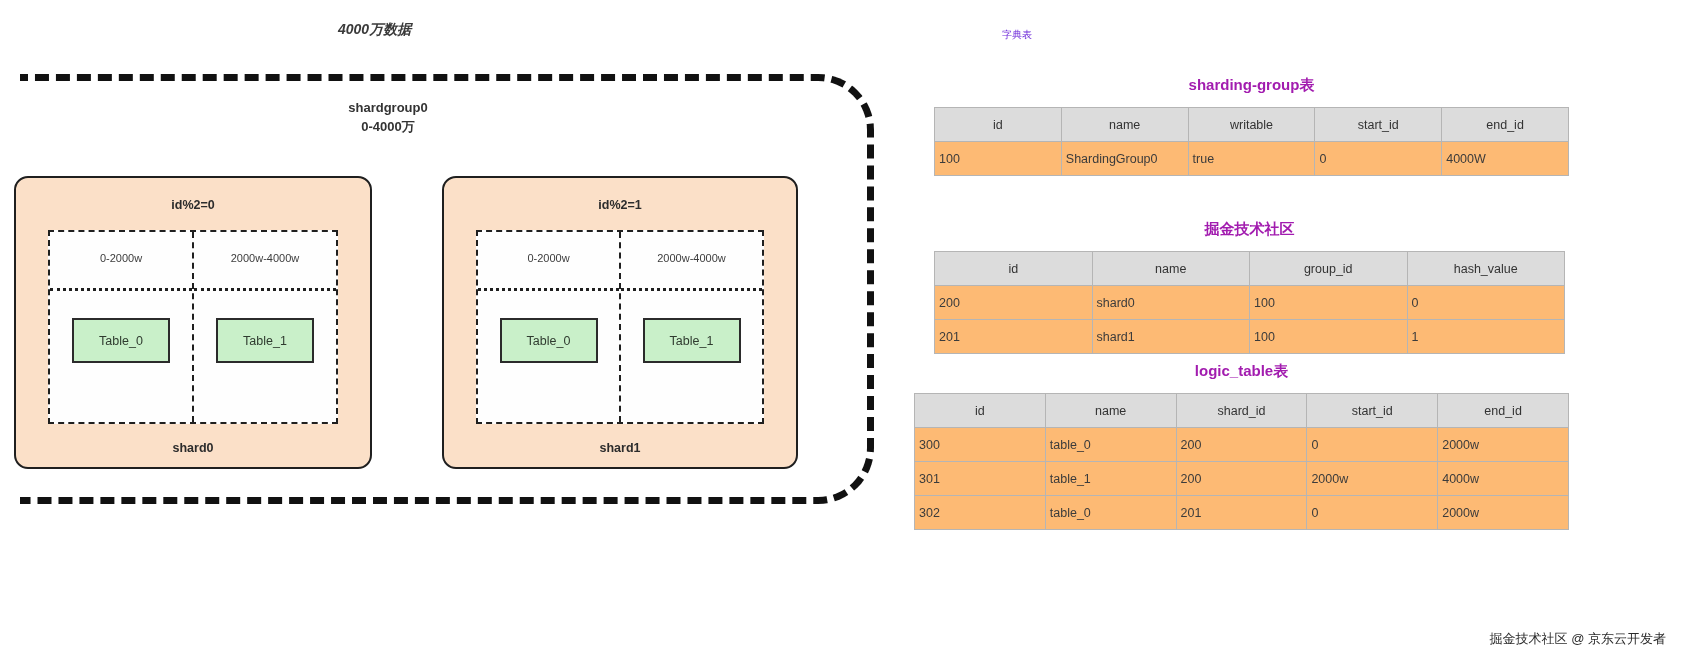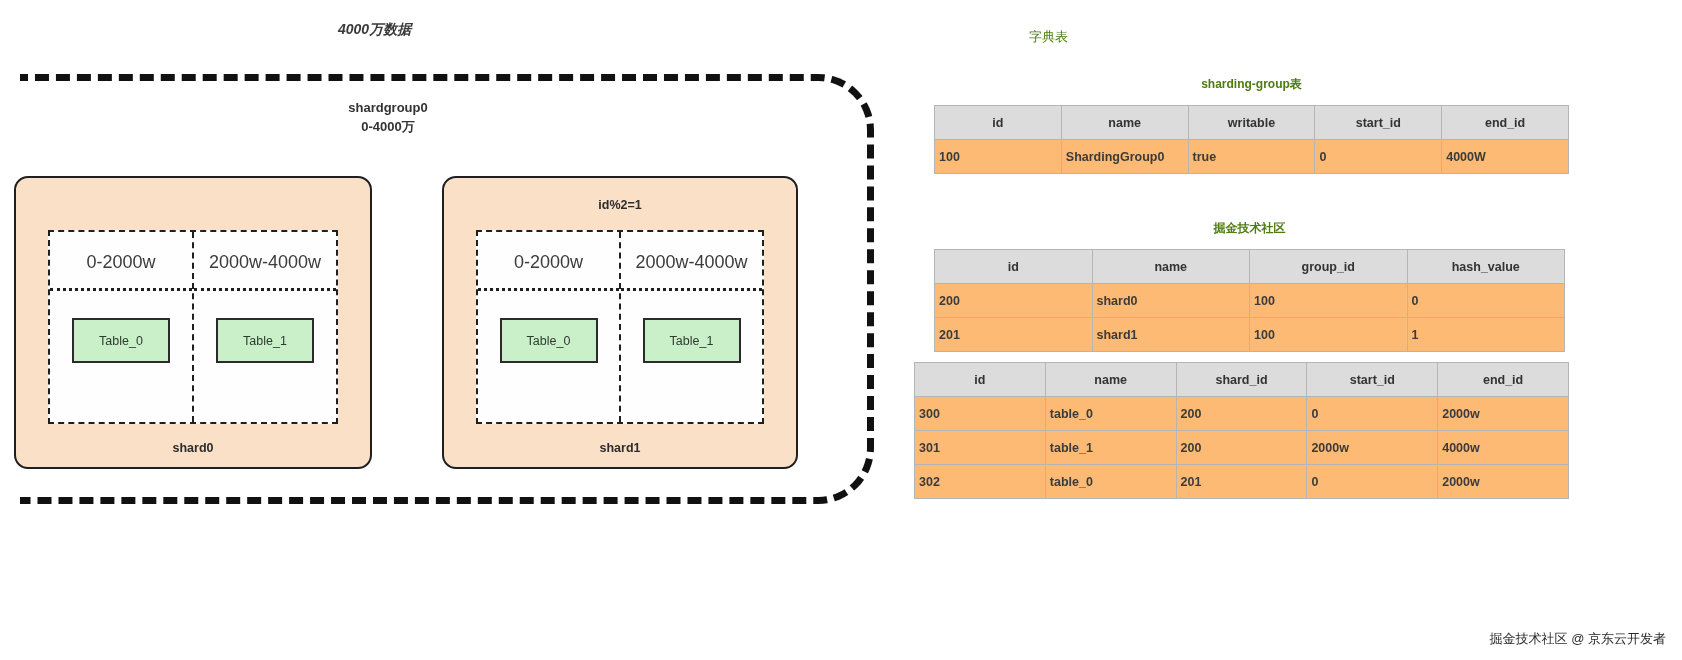--- a/index.html
+++ b/index.html
@@ -100,21 +100,21 @@
     flex: 1 1 0;
     height: 100%;
   }
   .range-col + .range-col {
     border-left: 2px dashed #1f1f1f;
   }
   .range-label {
     position: absolute;
     left: 0; right: 0; top: 20px;
     text-align: center;
-    font-size: 18px;
+    font-size: 11px;
     color: #3c3c3c;
   }
   .range-divider {
     position: absolute;
     left: 0; right: 0; top: 56px;
     border-top: 3px dotted #1f1f1f;
   }
   .table-chip {
     position: absolute;
     left: 50%;
@@ -129,44 +129,43 @@
     font-size: 12.5px;
     color: #2f3b2f;
   }
 
   
   #right-panel { position: absolute; left: 900px; top: 0; width: 782px; height: 660px; }
 
   #dict-caption {
     position: absolute;
     left: 102px; top: 28px;
-    font-size: 13px;
+    font-size: 10px;
     font-weight: 400;
-    color: #4d7c0f;
-    margin-left: 27px;
+    color: #6d28d9;
   }
 
   .table-block { position: absolute; }
   .table-title {
-    font-size: 12px;
-    font-weight: 700;
-    color: #4d7c0f;
+    font-size: 15px;
+    font-weight: 700;
+    color: #a21caf;
     text-align: center;
     margin-bottom: 12px;
   }
   table.dict {
     border-collapse: collapse;
     width: 100%;
     table-layout: fixed;
   }
   table.dict th, table.dict td {
     border: 1px solid #b5b5b5;
     height: 34px;
     font-size: 12.5px;
-    font-weight: 700;
+    font-weight: 400;
     color: #3b3b3b;
     padding: 2px 4px;
     overflow: hidden;
     white-space: nowrap;
   }
   table.dict th {
     background: #dcdcdc;
     color: #333333;
   }
   table.dict td { background: #fdba74; }
@@ -190,20 +189,21 @@
 
   <div class="caption-top" id="data-volume-caption">4000万数据</div>
 
   <div id="shardgroup-box"></div>
   <div id="shardgroup-open-left"></div>
 
   <div id="shardgroup-title">shardgroup0
 0-4000万</div>
 
   <div class="shard-card" id="shard-card-0">
+    <div class="shard-mod-label">id%2=0</div>
     <div class="shard-inner">
       <div class="range-col">
         <div class="range-label">0-2000w</div>
         <div class="range-divider"></div>
         <div class="table-chip">Table_0</div>
       </div>
       <div class="range-col">
         <div class="range-label">2000w-4000w</div>
         <div class="range-divider"></div>
         <div class="table-chip">Table_1</div>
@@ -281,20 +281,21 @@
             <td>201</td>
             <td>shard1</td>
             <td>100</td>
             <td>1</td>
           </tr>
         </tbody>
     </table>
   </div>
 
   <div class="table-block" id="logic-table-block">
+    <div class="table-title">logic_table表</div>
     <table class="dict">
       <thead>
           <tr>
             <th>id</th>
             <th>name</th>
             <th>shard_id</th>
             <th>start_id</th>
             <th>end_id</th>
           </tr>
         </thead>

